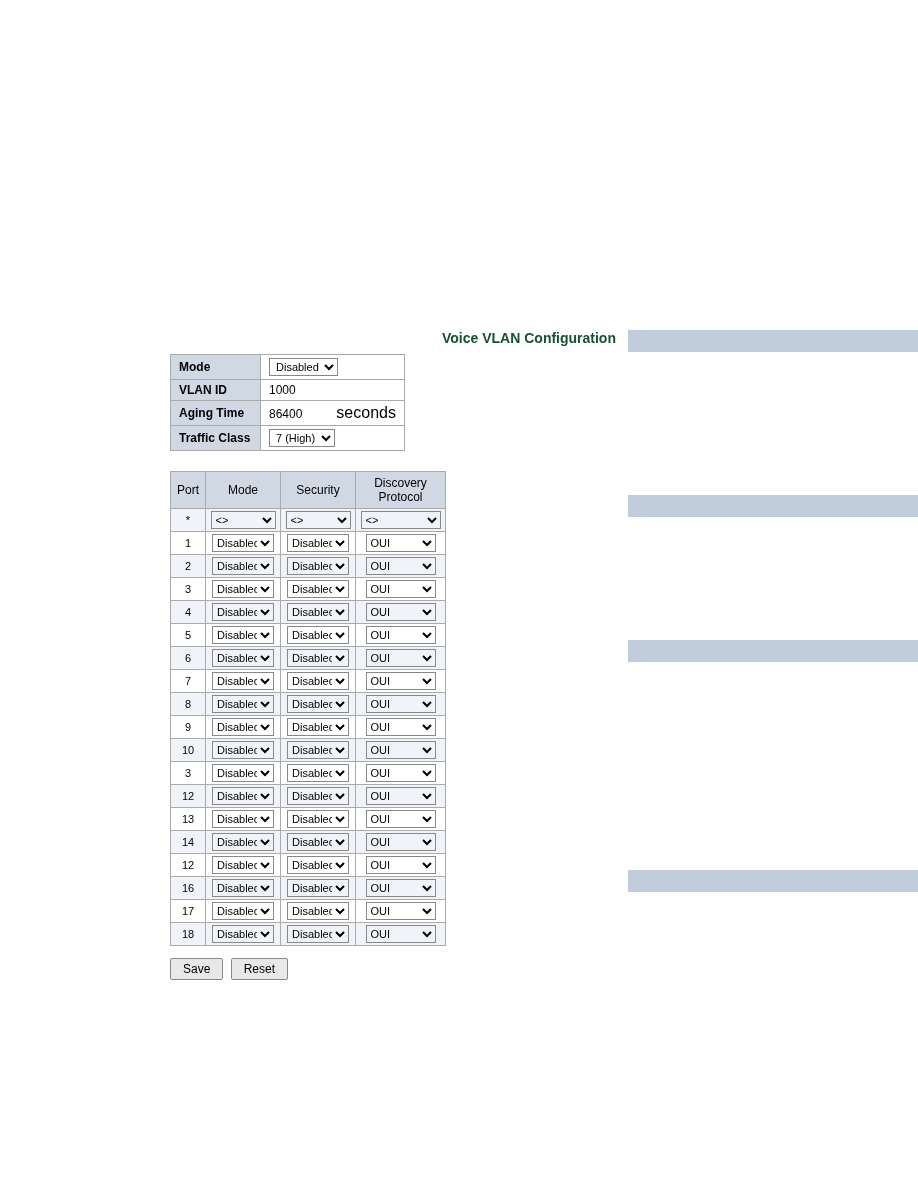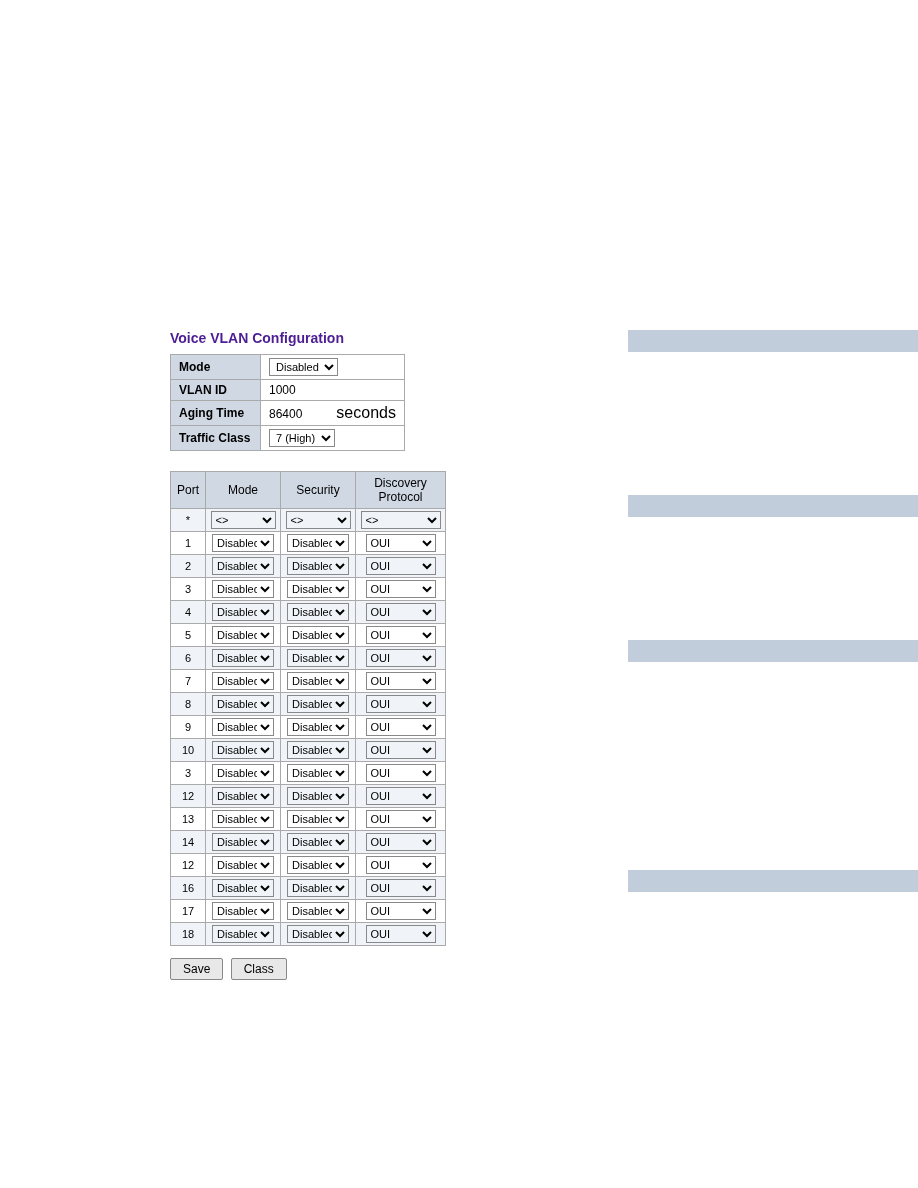--- a/index.html
+++ b/index.html
@@ -31,22 +31,23 @@
 
     .content-area {
       padding: 20px 30px 20px 170px;
       padding-top: 330px;
     }
 
     
     .section-title {
       font-size: 14px;
       font-weight: bold;
-      color: #4c1d95;
+      color: #14532d;
       margin-bottom: 8px;
+      text-align: center;
     }
 
     .config-table {
       border-collapse: collapse;
       margin-bottom: 20px;
     }
 
     .config-table td {
       border: 1px solid #aaa;
       padding: 3px 8px;
@@ -668,17 +669,17 @@
           <option>Both</option>
         </select>
       </td>
     </tr>
           </tbody>
       </table>
     </div>
 
     <div class="button-area">
       <button class="btn">Save</button>
-      <button class="btn">Class</button>
+      <button class="btn">Reset</button>
     </div>
 
   </div>
 </div>
 
 </body></html>

